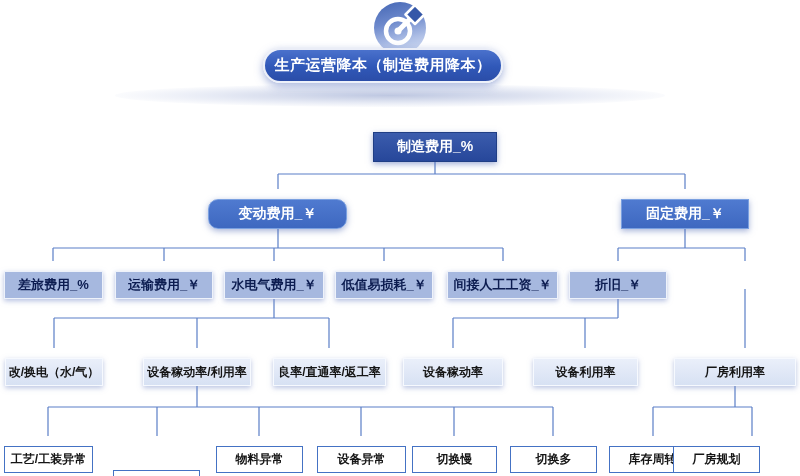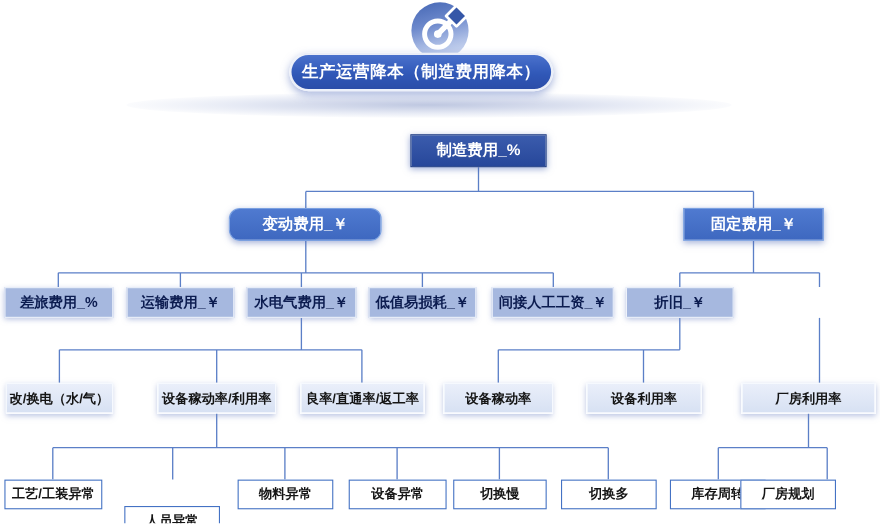--- a/index.html
+++ b/index.html
@@ -18,21 +18,21 @@
     color:#ffffff;font-weight:bold;font-size:15px;letter-spacing:0.5px;z-index:3;box-sizing:border-box;}
   .ellipse-shadow{position:absolute;left:115px;top:84px;width:550px;height:23px;border-radius:50%;
     background:radial-gradient(ellipse at center,rgba(148,163,205,0.60) 0%,rgba(190,200,228,0.38) 45%,rgba(240,243,250,0.05) 75%);
     z-index:1;}
 
   
   svg.connectors{position:absolute;left:0;top:0;z-index:1;}
 
   
   .node{position:absolute;display:flex;align-items:center;justify-content:center;
-    font-weight:bold;box-sizing:border-box;white-space:nowrap;z-index:2;}
+    font-weight:bold;box-sizing:border-box;white-space:nowrap;z-index:2;margin-top:10px;}
   .l1{height:30px;background:linear-gradient(180deg,#3b5cad,#27479a);color:#ffffff;font-size:14px;
     border:1px solid #203e85;box-shadow:0 2px 6px rgba(80,105,180,0.55);}
   .l2{height:30px;background:linear-gradient(180deg,#4f7ad0,#3e68c0);color:#ffffff;font-size:14px;
     border:1px solid #7aa0e0;box-shadow:0 2px 6px rgba(80,105,180,0.5);}
   .l3{height:28px;background:#a6b8df;color:#0c1c50;font-size:13px;
     border:1px solid #eef2fa;box-shadow:0 2px 5px rgba(120,140,200,0.55);}
   .l4{height:28px;background:linear-gradient(180deg,#eaeffa,#d7e1f3);color:#151515;font-size:12px;
     border:1px solid #f6f9fe;box-shadow:0 2px 5px rgba(120,140,200,0.5);}
   .l5{height:27px;background:#ffffff;color:#151515;font-size:12px;border:1px solid #4472c4;text-align:right;}
 </style>

